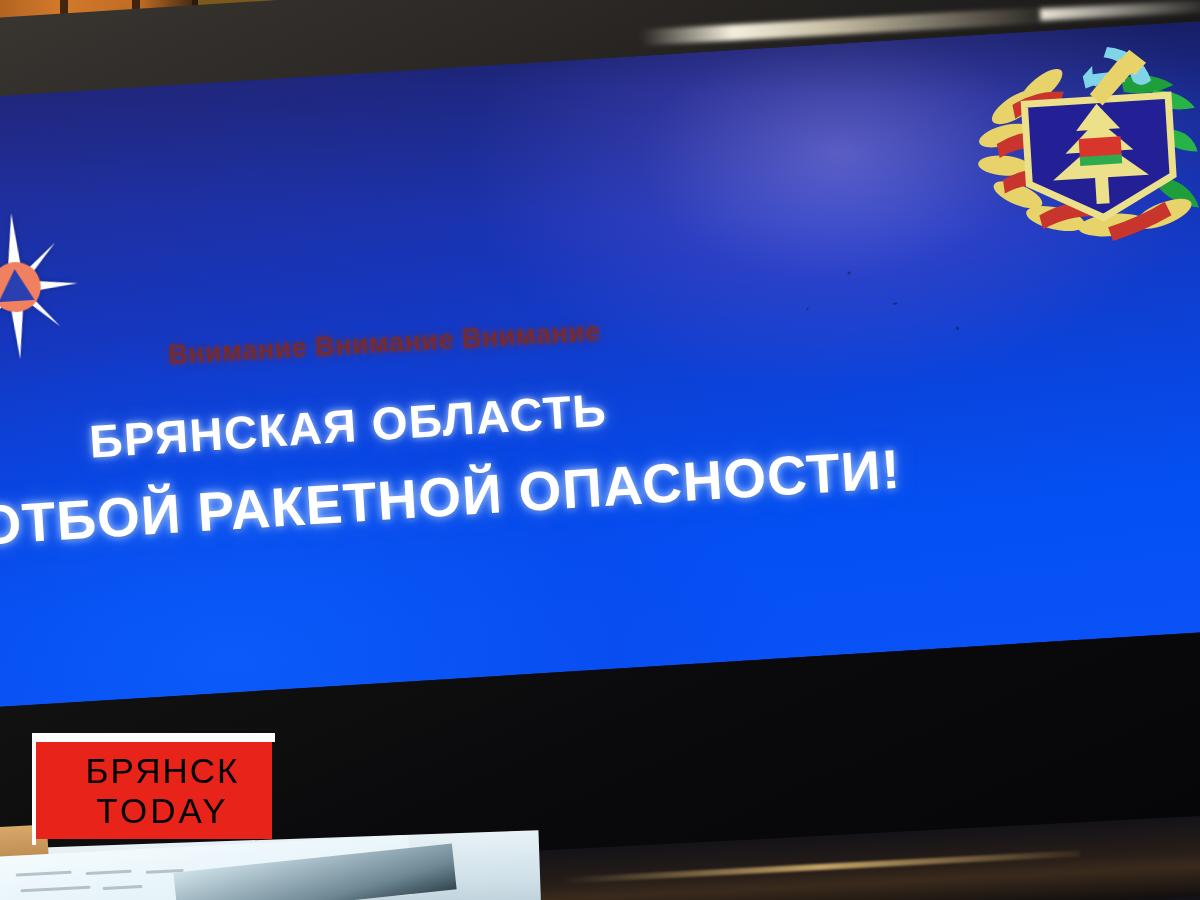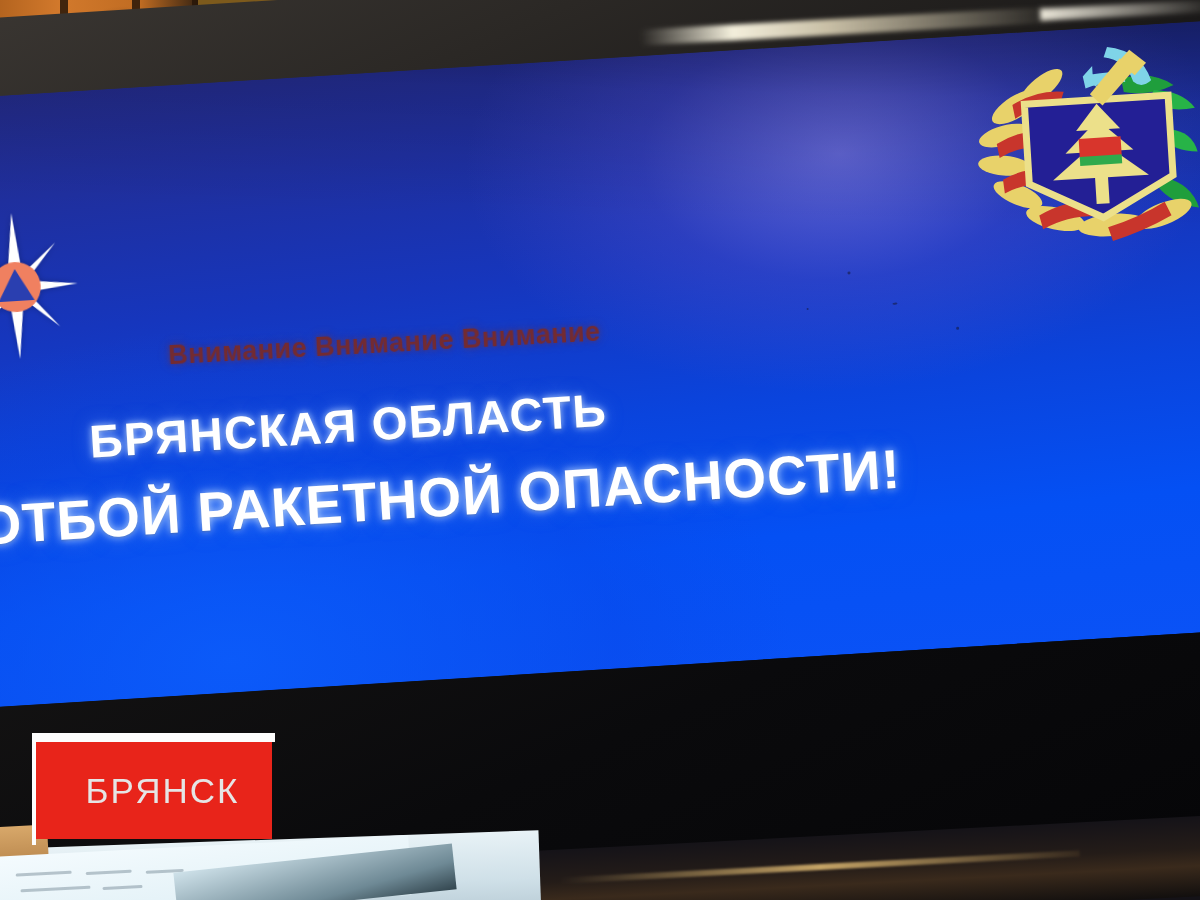--- a/index.html
+++ b/index.html
@@ -144,21 +144,21 @@
     box-shadow:0 0 0 0 rgba(0,0,0,0);
     display:flex;flex-direction:column;align-items:center;justify-content:center;
   }
   .watermark .wm-frame{
     position:absolute;left:-3px;top:-9px;width:243px;height:9px;background:#fdfdfd;
   }
   .watermark .wm-frame-l{
     position:absolute;left:-3px;top:-9px;width:4px;height:112px;background:#fdfdfd;
   }
   .wm-line{
-    color:#e5e5e5;font-size:35px;font-weight:400;letter-spacing:2px;line-height:1.12;
+    color:#000000;font-size:35px;font-weight:400;letter-spacing:2px;line-height:1.12;
     font-family:"Liberation Sans",sans-serif;
     margin-left:18px;
   }
   .wm-line.b{font-size:35px;letter-spacing:3px;}
 </style>
 </head>
 <body>
 
 <div class="photo">
 
@@ -266,15 +266,16 @@
     <div class="paper-line" style="left:156px;top:22px;width:38px"></div>
     <div class="paper-line" style="left:30px;top:34px;width:70px"></div>
     <div class="paper-line" style="left:112px;top:36px;width:40px"></div>
   </div>
   <div class="paper2"></div>
 
   <div class="watermark">
     <div class="wm-frame"></div>
     <div class="wm-frame-l"></div>
     <div class="wm-line">БРЯНСК</div>
+    <div class="wm-line b">TODAY</div>
   </div>
 
 </div>
 
 </body></html>

